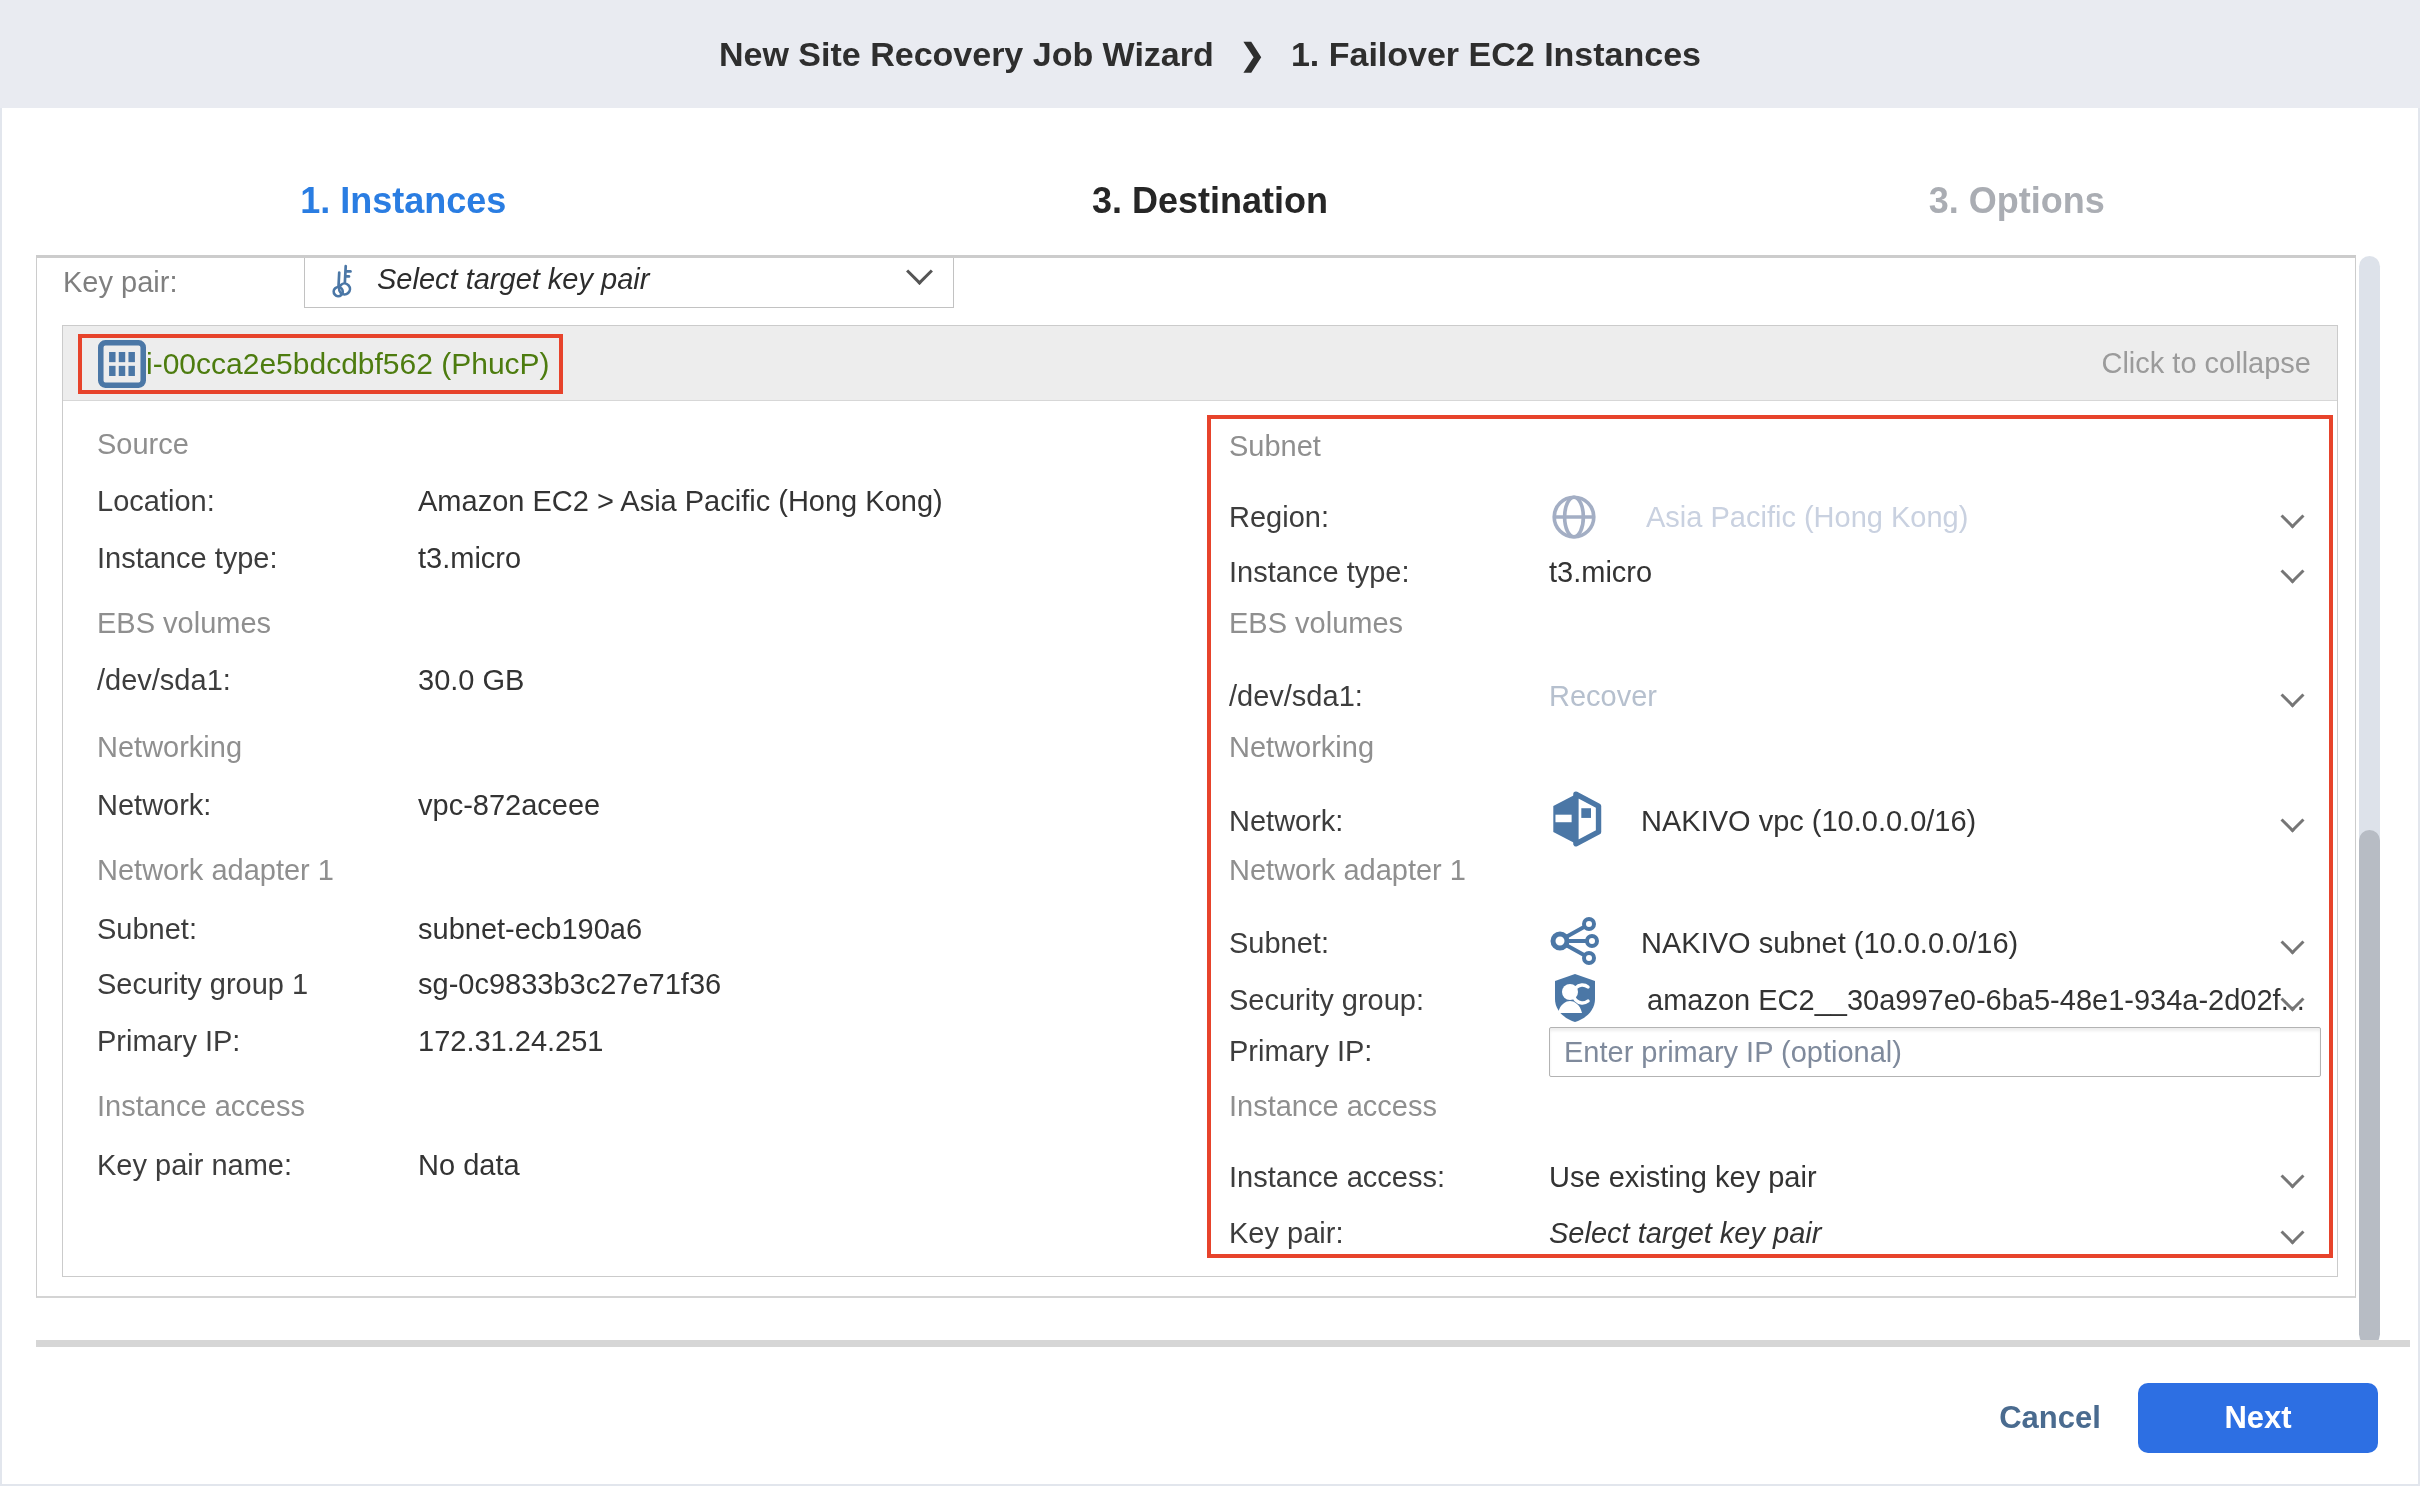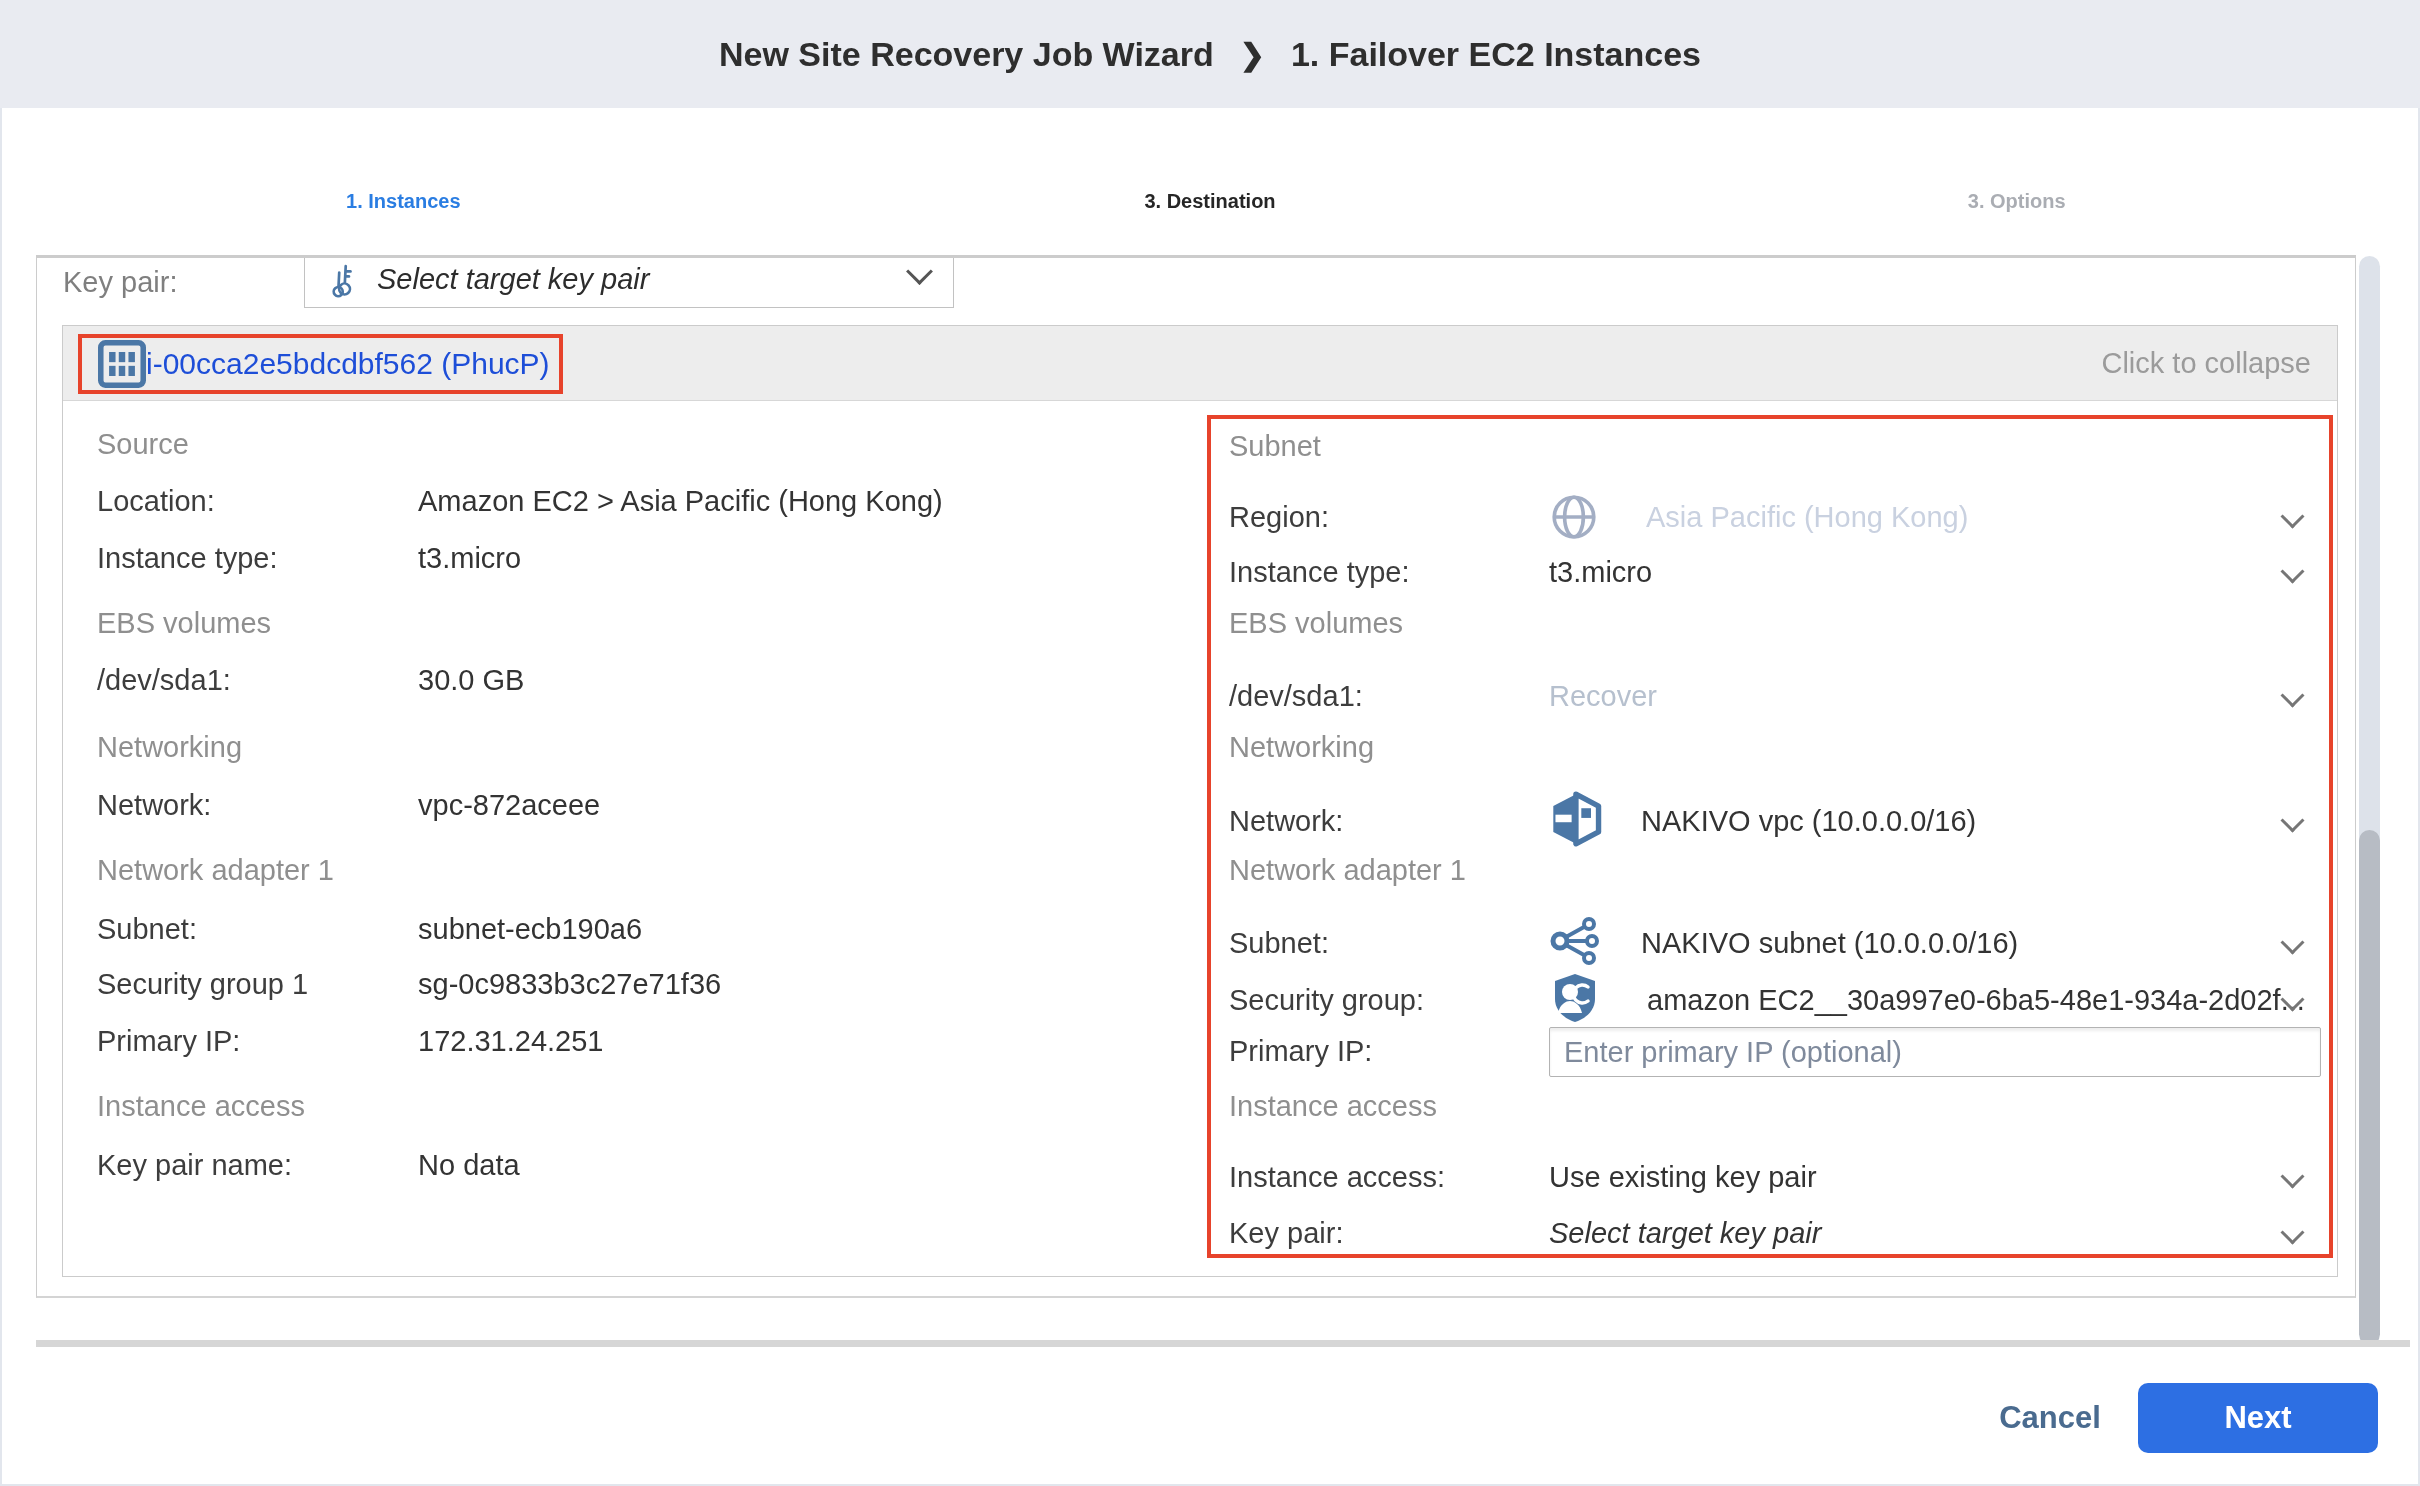--- a/index.html
+++ b/index.html
@@ -10,21 +10,21 @@
   }
   
   .header-bar{
     position:absolute;left:0;top:0;width:2420px;height:108px;
     background:#e9ebf1;display:flex;align-items:center;justify-content:center;
   }
   .wizard-title,.step-title{font-size:34px;font-weight:600;color:#2e2e2e;}
   .crumb-sep{font-size:30px;font-weight:700;color:#2e2e2e;margin:0 26px;}
   
   .tabs{position:absolute;left:0;top:160px;width:2420px;height:82px;display:flex;}
-  .tab{flex:1;display:flex;align-items:center;justify-content:center;font-size:20px;font-weight:600;cursor:pointer;}
+  .tab{flex:1;display:flex;align-items:center;justify-content:center;font-size:36px;font-weight:600;cursor:pointer;}
   .tab.active{color:#2a7de2;}
   .tab.current{color:#262626;}
   .tab.disabled{color:#aaadb3;cursor:default;}
   
   .content-frame{
     position:absolute;left:36px;top:255px;width:2320px;height:1043px;
     border-top:3px solid #cccccc;border-left:1px solid #cccccc;
     border-right:1px solid #cccccc;border-bottom:2px solid #d4d4d4;
     background:#fff;box-sizing:border-box;overflow:hidden;
   }
@@ -46,21 +46,21 @@
   .chev.big{position:absolute;right:24px;top:10px;width:16px;height:16px;border-color:#555;}
   
   .panel{
     position:absolute;left:25px;top:67px;width:2276px;height:952px;
     border:1px solid #cbcbcb;background:#fff;box-sizing:border-box;
   }
   .panel-header{position:absolute;left:0;top:0;width:100%;height:75px;background:#ededed;border-bottom:1px solid #d7d7d7;box-sizing:border-box;cursor:pointer;}
   .hl-box{position:absolute;border:4px solid #e7432b;box-sizing:border-box;pointer-events:none;}
   .inst-box{left:15px;top:8px;width:485px;height:60px;display:flex;align-items:center;}
   .inst-box svg{margin-left:16px;}
-  .inst-title{font-size:30px;color:#1d4ed8;white-space:nowrap;}
+  .inst-title{font-size:30px;color:#4d7c0f;white-space:nowrap;}
   .collapse-hint{position:absolute;right:26px;top:0;line-height:74px;font-size:29px;color:#9b9b9b;}
   
   .sec{position:absolute;font-size:29px;color:#8f8f8f;line-height:44px;white-space:nowrap;}
   .lbl{position:absolute;font-size:29px;color:#3d3d3d;line-height:44px;white-space:nowrap;}
   .val{position:absolute;font-size:29px;color:#333;line-height:44px;white-space:nowrap;}
   .val.sel{cursor:pointer;}
   .val.dim{color:#c9d1e0;}
   .val.ph{color:#b6c0ce;}
   .val.italic{font-style:italic;}
   .row-icon{position:absolute;}

